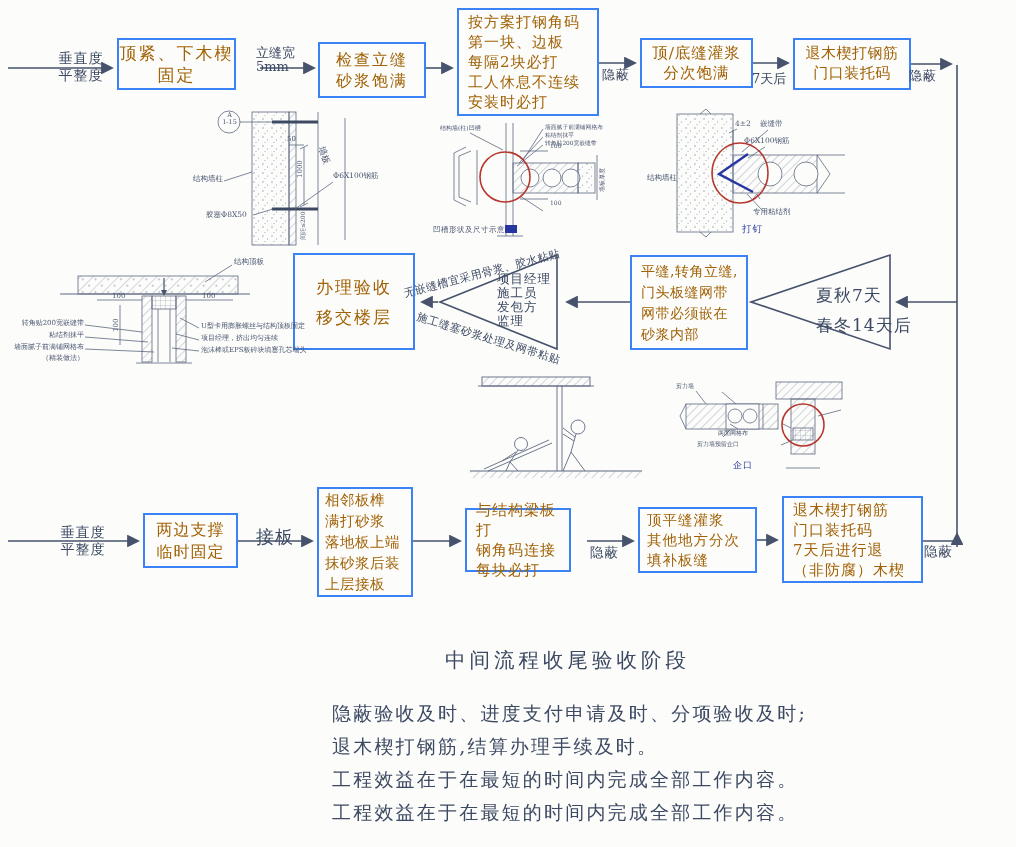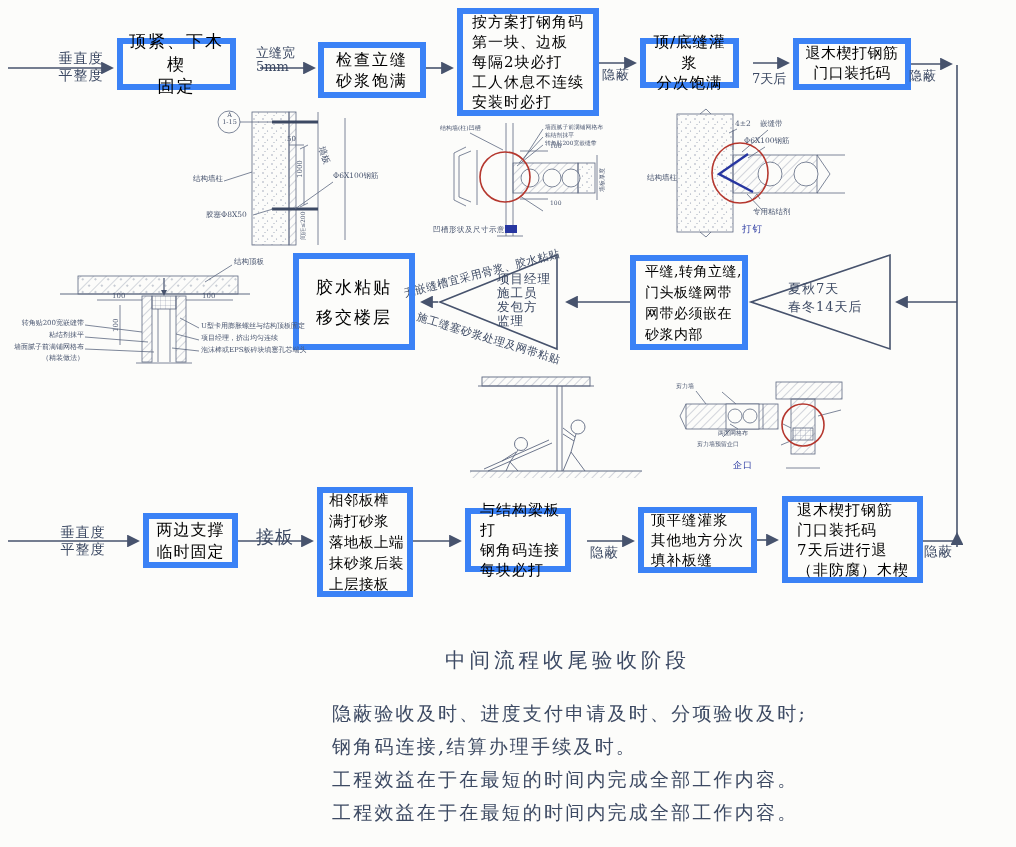--- a/index.html
+++ b/index.html
@@ -1,21 +1,21 @@
 <!DOCTYPE html>
 <html><head>
 <meta charset="utf-8">
 <style>
   *{margin:0;padding:0;box-sizing:border-box}
   html,body{background:#e9e9e5}
   .stage{position:relative;width:1016px;height:847px;margin:0 auto;background:#fcfcfa;
          font-family:"DejaVu Serif","Liberation Serif",serif;color:#3c4963;overflow:hidden}
   svg.layer{position:absolute;left:0;top:0}
-  .box{position:absolute;border:6px solid #3b82f6;display:flex;align-items:center;justify-content:center;
-       white-space:pre-line;text-align:center;letter-spacing:2px;line-height:1.32;color:#000000}
+  .box{position:absolute;border:2px solid #3b82f6;display:flex;align-items:center;justify-content:center;
+       white-space:pre-line;text-align:center;letter-spacing:2px;line-height:1.32;color:#a16207}
   .box.lft{justify-content:flex-start;text-align:left;padding-left:9px;letter-spacing:1px}
   .lbl{position:absolute;white-space:pre-line;letter-spacing:1px;color:#3c4963}
   .tiny{position:absolute;white-space:pre-line;color:#4a5670;letter-spacing:0;line-height:1.15}
   .r{text-align:right}
   .rot{transform-origin:0 0;transform:rotate(-90deg)}
   .blue{color:#2736a0}
   .foot-line{position:absolute;white-space:nowrap;letter-spacing:2.2px;font-size:19px;color:#3d4a63}
 </style>
 </head>
 <body>
@@ -195,42 +195,42 @@
   <div class="lbl" style="left:256px;top:46px;font-size:13px;line-height:14px;letter-spacing:0">立缝宽
 5mm</div>
   <div class="box" style="left:318px;top:42px;width:108px;height:56px;font-size:16px">检查立缝
 砂浆饱满</div>
   <div class="box lft" style="left:457px;top:8px;width:142px;height:108px;font-size:15px;line-height:20px">按方案打钢角码
 第一块、边板
 每隔2块必打
 工人休息不连续
 安装时必打</div>
   <div class="lbl" style="left:602px;top:66px;font-size:13px">隐蔽</div>
-  <div class="box" style="left:640px;top:38px;width:99px;height:50px;font-size:15.5px;letter-spacing:1px">顶/底缝灌浆
+  <div class="box" style="left:640px;top:38px;width:113px;height:50px;font-size:15.5px;letter-spacing:1px">顶/底缝灌浆
 分次饱满</div>
   <div class="lbl" style="left:752px;top:70px;font-size:13px;letter-spacing:0">7天后</div>
   <div class="box" style="left:793px;top:38px;width:118px;height:52px;font-size:15px;letter-spacing:0.5px">退木楔打钢筋
 门口装托码</div>
   <div class="lbl" style="left:909px;top:67px;font-size:13px">隐蔽</div>
 
-  <div class="lbl" style="left:788px;top:280px;font-size:13px;line-height:18px">夏秋7天
+  <div class="lbl" style="left:816px;top:280px;font-size:17px;line-height:30px">夏秋7天
 春冬14天后</div>
   <div class="box lft" style="left:630px;top:255px;width:118px;height:95px;font-size:14px;line-height:21px;letter-spacing:0.5px">平缝,转角立缝,
 门头板缝网带
 网带必须嵌在
 砂浆内部</div>
   <div class="lbl" style="left:497px;top:272px;font-size:12.5px;line-height:14px">项目经理
 施工员
 发包方
 监理</div>
   <div class="lbl" style="left:404px;top:286px;width:210px;font-size:11px;letter-spacing:0.5px;white-space:nowrap;
               transform-origin:0 50%;transform:rotate(-14.5deg)">无嵌缝槽宜采用骨浆、胶水粘贴</div>
   <div class="lbl" style="left:417px;top:309px;width:190px;font-size:11px;letter-spacing:0.5px;white-space:nowrap;
               transform-origin:0 50%;transform:rotate(17deg)">施工缝塞砂浆处理及网带粘贴</div>
-  <div class="box" style="left:293px;top:253px;width:122px;height:97px;font-size:17px;line-height:30px">胶水粘贴
+  <div class="box" style="left:293px;top:253px;width:122px;height:97px;font-size:17px;line-height:30px">办理验收
 移交楼层</div>
 
   <div class="lbl" style="left:48px;top:524px;width:70px;text-align:center;font-size:14px;line-height:17px">垂直度
 平整度</div>
   <div class="box" style="left:143px;top:513px;width:95px;height:55px;font-size:16px;letter-spacing:1px">两边支撑
 临时固定</div>
   <div class="lbl" style="left:256px;top:525px;font-size:18px">接板</div>
   <div class="box lft" style="left:317px;top:487px;width:96px;height:110px;font-size:14.5px;line-height:21px;letter-spacing:0.5px;padding-left:6px">相邻板榫
 满打砂浆
 落地板上端
@@ -287,17 +287,17 @@
   <div class="tiny" style="left:202px;top:292px;font-size:7px">100</div>
   <div class="tiny rot" style="left:112px;top:332px;font-size:7px">100</div>
 
   <div class="tiny" style="left:676px;top:383px;font-size:6px">剪力墙</div>
   <div class="tiny" style="left:718px;top:430px;font-size:6px">两面网格布</div>
   <div class="tiny" style="left:697px;top:441px;font-size:6px">剪力墙预留企口</div>
   <div class="tiny blue" style="left:733px;top:460px;font-size:9px;letter-spacing:1px">企口</div>
 
   <div class="lbl" style="left:445px;top:646px;font-size:20.5px;letter-spacing:4px;white-space:nowrap">中间流程收尾验收阶段</div>
   <div class="foot-line" style="left:332px;top:701px">隐蔽验收及时、进度支付申请及时、分项验收及时;</div>
-  <div class="foot-line" style="left:332px;top:734px">钢角码连接,结算办理手续及时。</div>
+  <div class="foot-line" style="left:332px;top:734px">退木楔打钢筋,结算办理手续及时。</div>
   <div class="foot-line" style="left:332px;top:767px">工程效益在于在最短的时间内完成全部工作内容。</div>
   <div class="foot-line" style="left:332px;top:800px">工程效益在于在最短的时间内完成全部工作内容。</div>
 
 </div>
 
 </body></html>

